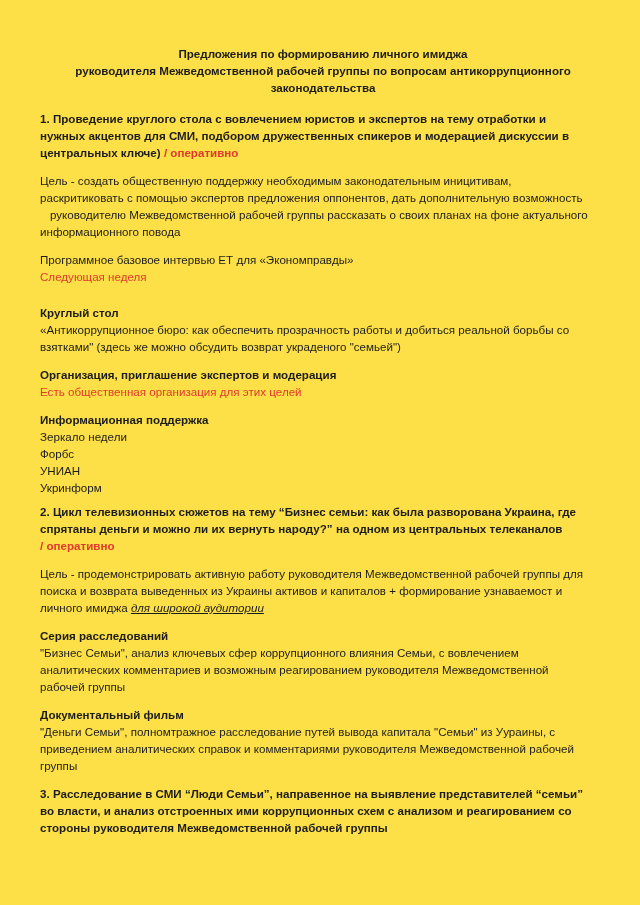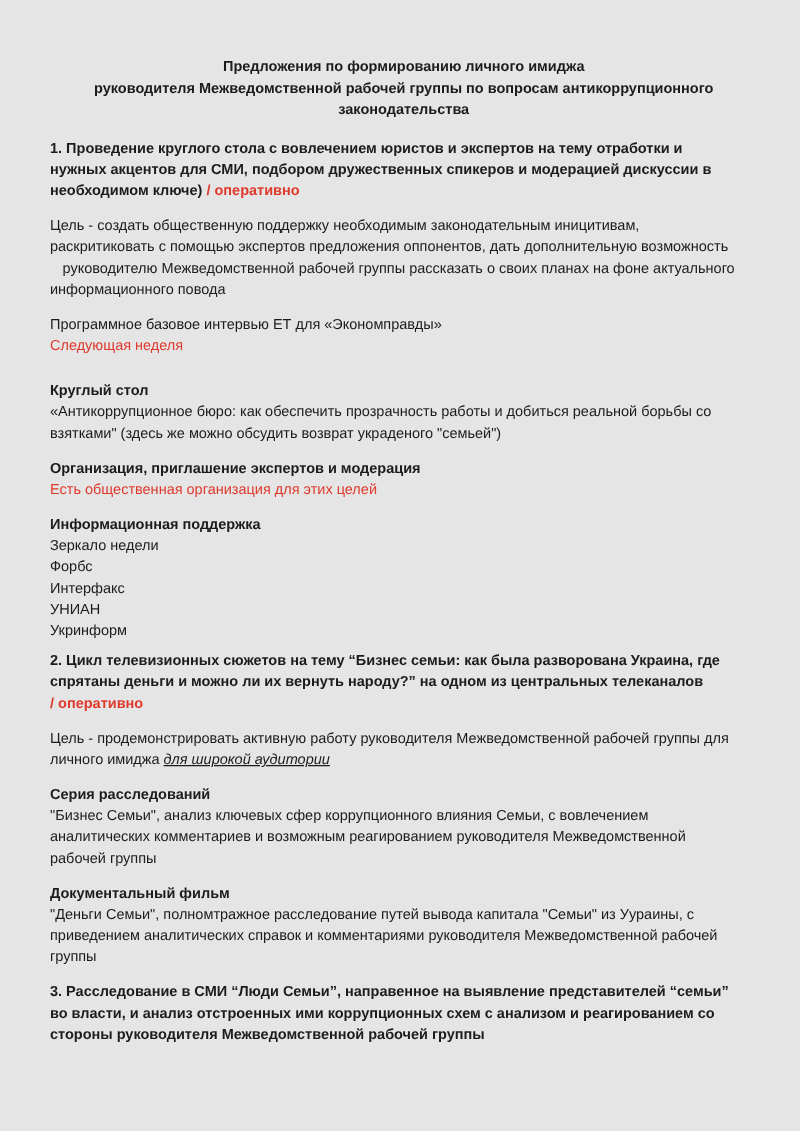--- a/index.html
+++ b/index.html
@@ -25,32 +25,32 @@
   .block.gap-sm{margin-top:-4px;}
   .line{white-space:nowrap;}
   .title .line{white-space:normal;}
   .seg-b{font-weight:700;}
   .seg-r{color:var(--accent-red,#df3a2d);}
   .seg-u{text-decoration:underline;}
 </style>
 </head>
 <body>
 
-<div class="page" style="background: #e5e5e5;">
+<div class="page" style="background: #fde047;">
   <div class="doc" id="doc" style="color: rgb(28, 28, 28);">
     <div class="block title" id="doc-title">
         <div class="line">Предложения по формированию личного имиджа</div>
         <div class="line">руководителя Межведомственной рабочей группы по вопросам антикоррупционного</div>
         <div class="line">законодательства</div>
       </div>
     <div id="doc-blocks">
         <div class="block">
           <div class="line"><span class=" seg-b" style="white-space: pre;">1. Проведение круглого стола с вовлечением юристов и экспертов на тему отработки и</span></div>
           <div class="line"><span class=" seg-b" style="white-space: pre;">нужных акцентов для СМИ, подбором дружественных спикеров и модерацией дискуссии в</span></div>
-          <div class="line"><span class=" seg-b" style="white-space: pre;">необходимом ключе) </span><span class=" seg-b seg-r" style="white-space: pre;">/ оперативно</span></div>
+          <div class="line"><span class=" seg-b" style="white-space: pre;">центральных ключе) </span><span class=" seg-b seg-r" style="white-space: pre;">/ оперативно</span></div>
         </div>
         <div class="block">
           <div class="line"><span class="" style="white-space: pre;">Цель - создать общественную поддержку необходимым законодательным иницитивам,</span></div>
           <div class="line"><span class="" style="white-space: pre;">раскритиковать с помощью экспертов предложения оппонентов, дать дополнительную возможность</span></div>
           <div class="line"><span class="" style="white-space: pre; margin-left: 10px;">руководителю Межведомственной рабочей группы рассказать о своих планах на фоне актуального</span></div>
           <div class="line"><span class="" style="white-space: pre;">информационного повода</span></div>
         </div>
         <div class="block">
           <div class="line"><span class="" style="white-space: pre;">Программное базовое интервью ЕТ для «Экономправды»</span></div>
           <div class="line"><span class=" seg-r" style="white-space: pre;">Следующая неделя</span></div>
@@ -61,31 +61,31 @@
           <div class="line"><span class="" style="white-space: pre;">взятками" (здесь же можно обсудить возврат украденого "семьей")</span></div>
         </div>
         <div class="block">
           <div class="line"><span class=" seg-b" style="white-space: pre;">Организация, приглашение экспертов и модерация</span></div>
           <div class="line"><span class=" seg-r" style="white-space: pre;">Есть общественная организация для этих целей</span></div>
         </div>
         <div class="block">
           <div class="line"><span class=" seg-b" style="white-space: pre;">Информационная поддержка</span></div>
           <div class="line"><span class="" style="white-space: pre;">Зеркало недели</span></div>
           <div class="line"><span class="" style="white-space: pre;">Форбс</span></div>
-          <div class="line"><span class="" style="white-space: pre;">Интерфакс</span></div>
           <div class="line"><span class="" style="white-space: pre;">УНИАН</span></div>
           <div class="line"><span class="" style="white-space: pre;">Укринформ</span></div>
         </div>
         <div class="block gap-sm">
           <div class="line"><span class=" seg-b" style="white-space: pre;">2. Цикл телевизионных сюжетов на тему “Бизнес семьи: как была разворована Украина, где</span></div>
           <div class="line"><span class=" seg-b" style="white-space: pre;">спрятаны деньги и можно ли их вернуть народу?” на одном из центральных телеканалов</span></div>
           <div class="line"><span class=" seg-b seg-r" style="white-space: pre;">/ оперативно</span></div>
         </div>
         <div class="block">
           <div class="line"><span class="" style="white-space: pre;">Цель - продемонстрировать активную работу руководителя Межведомственной рабочей группы для</span></div>
+          <div class="line"><span class="" style="white-space: pre;">поиска и возврата выведенных из Украины активов и капиталов + формирование узнаваемост и</span></div>
           <div class="line"><span class="" style="white-space: pre; text-align: center;">личного имиджа </span><span class=" seg-u" style="white-space: pre; font-style: italic;">для широкой аудитории</span></div>
         </div>
         <div class="block">
           <div class="line"><span class=" seg-b" style="white-space: pre;">Серия расследований</span></div>
           <div class="line"><span class="" style="white-space: pre;">"Бизнес Семьи", анализ ключевых сфер коррупционного влияния Семьи, с вовлечением</span></div>
           <div class="line"><span class="" style="white-space: pre;">аналитических комментариев и возможным реагированием руководителя Межведомственной</span></div>
           <div class="line"><span class="" style="white-space: pre;">рабочей группы</span></div>
         </div>
         <div class="block">
           <div class="line"><span class=" seg-b" style="white-space: pre;">Документальный фильм</span></div>

